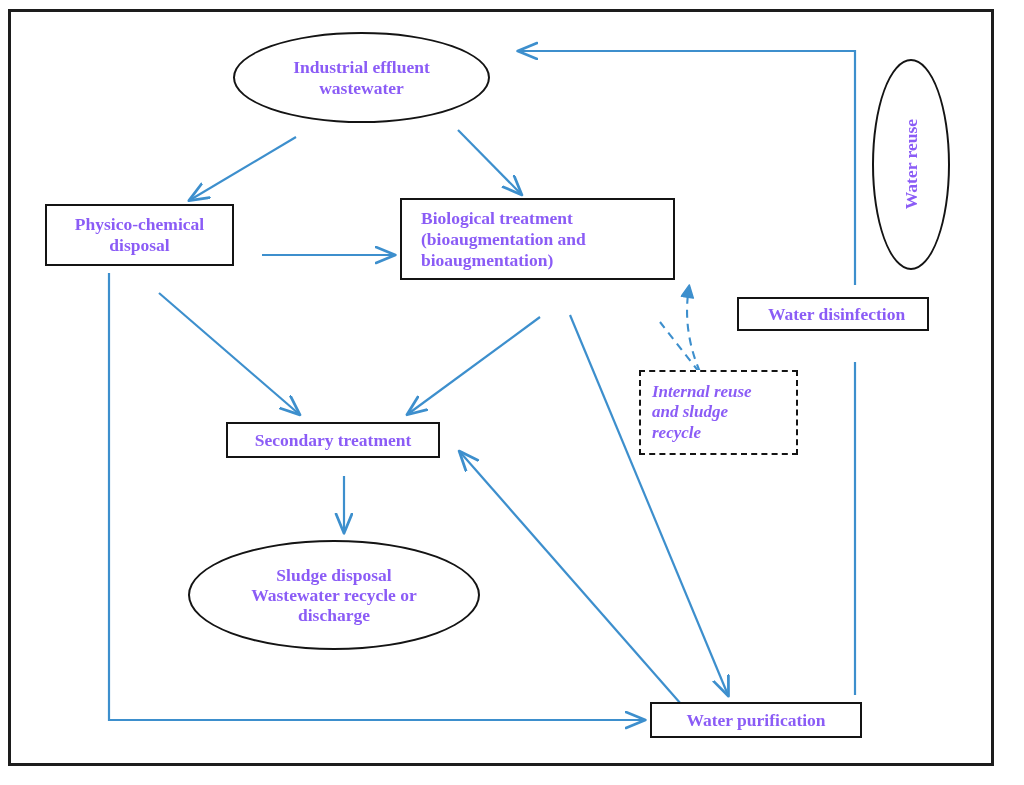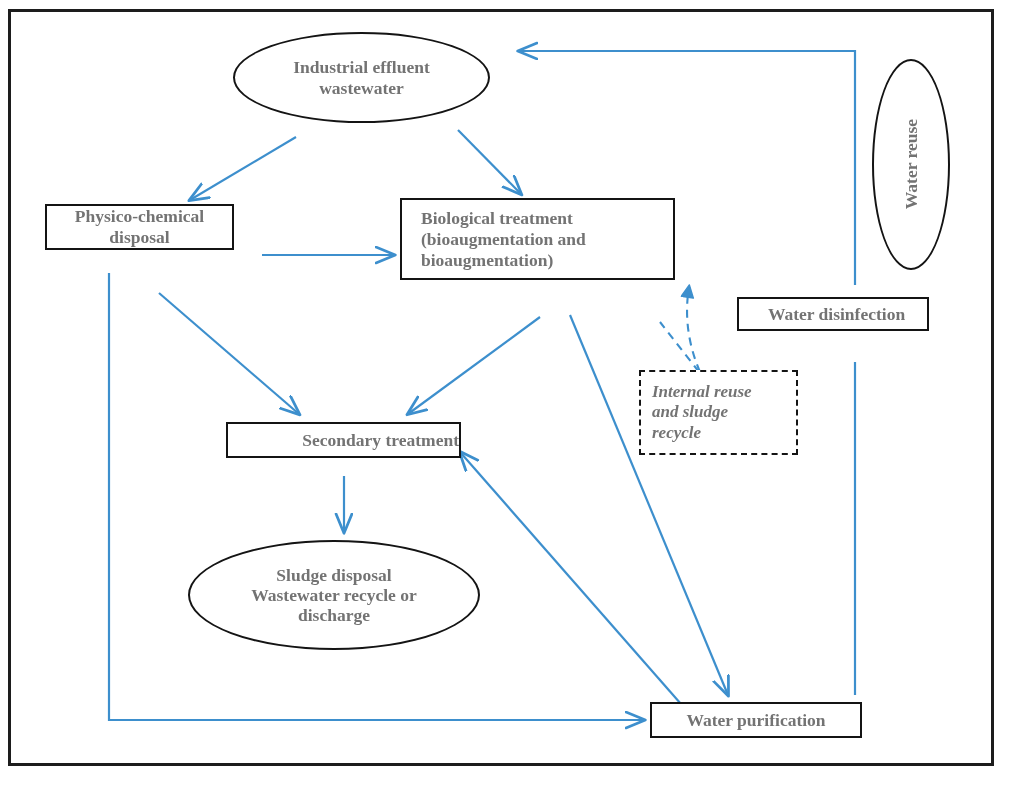--- a/index.html
+++ b/index.html
@@ -37,21 +37,21 @@
     pointer-events: none;
   }
   .node {
     position: absolute;
     box-sizing: border-box;
     display: flex;
     align-items: center;
     justify-content: center;
     text-align: center;
     font-weight: bold;
-    color: #737373;
+    color: #8b5cf6;
     background: #ffffff;
   }
   .boxnode {
     border: 2.4px solid #141414;
   }
   .ellipsenode {
     border: 2.4px solid #141414;
     border-radius: 50%;
   }
   .dashnode {
@@ -64,43 +64,42 @@
   .lh-box { line-height: 1.2; }
   .leftalign {
     justify-content: flex-start;
     text-align: left;
   }
   #node-industrial-effluent {
     left: 233px; top: 32px; width: 257px; height: 91px;
     font-size: 17.5px;
   }
   #node-physico-chemical {
-    left: 45px; top: 204px; width: 189px; height: 46px;
+    left: 45px; top: 204px; width: 189px; height: 62px;
     font-size: 17.5px;
     align-items: center;
   }
   #node-biological {
     left: 400px; top: 198px; width: 275px; height: 82px;
     font-size: 17.5px;
     padding-left: 19px;
   }
   #node-water-disinfection {
     left: 737px; top: 297px; width: 192px; height: 34px;
     font-size: 17.5px;
     padding-left: 7px;
   }
   #node-internal-recycle {
     left: 639px; top: 370px; width: 159px; height: 85px;
     font-size: 17px;
     padding-left: 11px;
   }
   #node-secondary {
-    left: 226px; top: 422px; width: 235px; height: 36px;
-    font-size: 17.5px;
-    justify-content: flex-end;
+    left: 226px; top: 422px; width: 214px; height: 36px;
+    font-size: 17.5px;
   }
   #node-sludge {
     left: 188px; top: 540px; width: 292px; height: 110px;
     font-size: 17.5px;
   }
   #node-water-purification {
     left: 650px; top: 702px; width: 212px; height: 36px;
     font-size: 17.5px;
   }
   #node-water-reuse {

